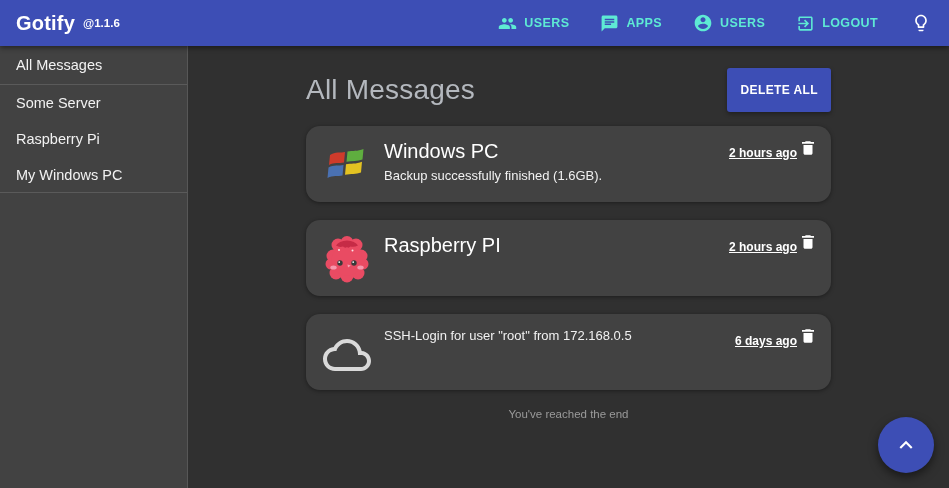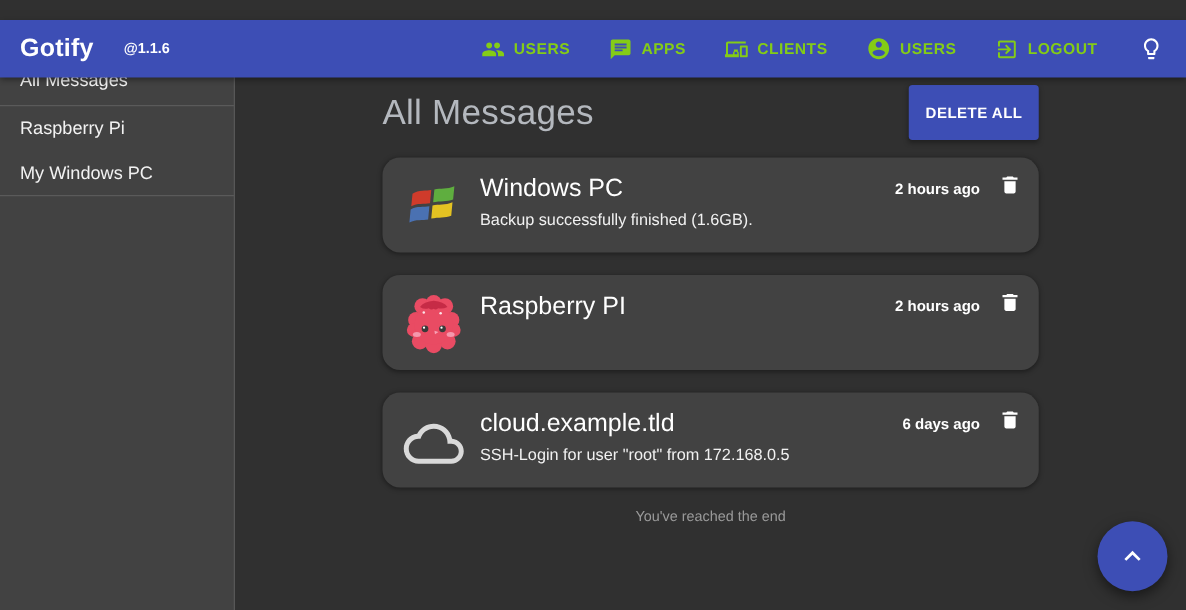--- a/index.html
+++ b/index.html
@@ -6,34 +6,34 @@
   html, body { width: 949px; height: 488px; }
   body {
     font-family: "Liberation Sans", sans-serif;
     background: #303030;
     position: relative;
     overflow: hidden;
     color: #fff;
   }
   
   .navbar {
-    position: absolute; top: 16px; left: 0; right: 0; height: 46px;
+    position: absolute; top: 0; left: 0; right: 0; height: 46px;
     background: #3d4eb5;
     display: flex; align-items: center;
     padding: 16px 16px;
     box-shadow: 0 2px 5px rgba(0,0,0,.45);
     z-index: 20;
   }
   .brand { font-size: 20px; font-weight: bold; color: #fff; letter-spacing: .2px; }
-  .version { font-size: 11.5px; font-weight: bold; margin-left: 24px; color: #fff; }
+  .version { font-size: 11.5px; font-weight: bold; margin-left: 8px; color: #fff; }
   .nav-right { margin-left: auto; display: flex; align-items: center; gap: 27px; }
   .nav-btn {
     display: flex; align-items: center; gap: 7px;
     background: none; border: none; cursor: pointer;
-    color: #84cc16; font-family: inherit;
+    color: #5eead4; font-family: inherit;
     font-size: 12.5px; font-weight: bold; letter-spacing: .4px;
     padding: 6px 2px;
   }
   .nav-ic { display: flex; align-items: center; }
   .nav-ic svg { display: block; }
   .bulb-btn { background: none; border: none; cursor: pointer; color: #fff; padding: 6px 2px; margin-left: 2px; display: flex; }
 
   
   .sidebar {
     position: absolute; top: 46px; left: 0; bottom: 0; width: 188px;
@@ -66,21 +66,21 @@
     box-shadow: 0 1px 4px rgba(0,0,0,.4);
     display: flex; align-items: flex-start;
     padding: 13px 14px 13px 16px;
     height: 76px;
     margin-bottom: 18px;
   }
   .app-icon { width: 50px; height: 50px; flex: none; margin-right: 12px; display: flex; }
   .card-text { flex: 1; padding-top: 1px; min-width: 0; }
   .card-title { font-size: 20px; color: #fff; font-weight: normal; margin-bottom: 5px; }
   .card-body { font-size: 13px; color: #f1f1f1; }
-  .card-meta { display: flex; align-items: center; gap: 15px; padding-top: 3px; }
+  .card-meta { display: flex; align-items: flex-end; gap: 2px; padding-top: 3px; text-decoration: underline; }
   .time { font-size: 12px; font-weight: bold; color: #fff; white-space: nowrap; }
   .trash { background: none; border: none; cursor: pointer; color: #fff; padding: 0; display: flex; margin-top: -3px; }
   .end-text { text-align: center; font-size: 11.5px; color: #9a9a9a; margin-top: 12px; }
 
   
   .fab {
     position: absolute; right: 15px; bottom: 15px;
     width: 56px; height: 56px; border-radius: 50%;
     background: #3d4eb5; border: none; cursor: pointer;
     display: flex; align-items: center; justify-content: center;
@@ -107,28 +107,20 @@
 
     <button class="nav-btn">
       <span class="nav-ic">
         <svg width="19" height="19" viewBox="0 0 24 24" fill="currentColor">
             <path d="M20 2H4c-1.1 0-1.99.9-1.99 2L2 22l4-4h14c1.1 0 2-.9 2-2V4c0-1.1-.9-2-2-2zM6 9h12v2H6V9zm8 5H6v-2h8v2zm4-6H6V6h12v2z"></path>
           </svg>
       </span>
       <span>APPS</span>
     </button>
 
-    <button class="nav-btn">
-      <span class="nav-ic">
-        <svg width="19" height="19" viewBox="0 0 24 24" fill="currentColor">
-            <path d="M3 6h18V4H3c-1.1 0-2 .9-2 2v11H0v3h14v-3H3V6zm10 6H9v1.78c-.61.55-1 1.33-1 2.22s.39 1.67 1 2.22V20h4v-1.78c.61-.55 1-1.34 1-2.22s-.39-1.67-1-2.22V12zm-2 5.5c-.83 0-1.5-.67-1.5-1.5s.67-1.5 1.5-1.5 1.5.67 1.5 1.5-.67 1.5-1.5 1.5zM22 8h-6c-.5 0-1 .5-1 1v10c0 .5.5 1 1 1h6c.5 0 1-.5 1-1V9c0-.5-.5-1-1-1zm-1 10h-4v-8h4v8z"></path>
-          </svg>
-      </span>
-      <span>CLIENTS</span>
-    </button>
 
     <button class="nav-btn">
       <span class="nav-ic">
         <svg width="20" height="20" viewBox="0 0 24 24" fill="currentColor">
             <path d="M12 2C6.48 2 2 6.48 2 12s4.48 10 10 10 10-4.48 10-10S17.52 2 12 2zm0 3c1.66 0 3 1.34 3 3s-1.34 3-3 3-3-1.34-3-3 1.34-3 3-3zm0 14.2c-2.5 0-4.71-1.28-6-3.22.03-1.99 4-3.08 6-3.08 1.99 0 5.97 1.09 6 3.08-1.29 1.94-3.5 3.22-6 3.22z"></path>
           </svg>
       </span>
       <span>USERS</span>
     </button>
 
@@ -147,20 +139,23 @@
             <path d="M9 21c0 .55.45 1 1 1h4c.55 0 1-.45 1-1v-1H9v1zm3-19C8.14 2 5 5.14 5 9c0 2.38 1.19 4.47 3 5.74V17c0 .55.45 1 1 1h6c.55 0 1-.45 1-1v-2.26c1.81-1.27 3-3.36 3-5.74 0-3.86-3.14-7-7-7zm2.85 11.1l-.85.6V16h-4v-2.3l-.85-.6C7.8 12.16 7 10.63 7 9c0-2.76 2.24-5 5-5s5 2.24 5 5c0 1.63-.8 3.16-2.15 4.1z"></path>
           </svg>
       </span>
     </button>
   </nav>
 </header>
 
 <aside class="sidebar">
   <div class="side-item first divided">
     <span>All Messages</span>
+  </div>
+  <div class="side-item">
+    <span>Some Server</span>
   </div>
   <div class="side-item">
     <span>Raspberry Pi</span>
   </div>
   <div class="side-item divided">
     <span>My Windows PC</span>
   </div>
 </aside>
 
 <main class="main">
@@ -242,21 +237,20 @@
 
     <div class="card">
       <span class="app-icon">
         <svg width="50" height="50" viewBox="0 0 50 50">
           <g transform="translate(1,4) scale(2)">
             <path fill="#d9d9d9" d="M19.35 10.04C18.67 6.59 15.64 4 12 4 9.11 4 6.6 5.64 5.35 8.04 2.34 8.36 0 10.91 0 14c0 3.31 2.69 6 6 6h13c2.76 0 5-2.24 5-5 0-2.64-2.05-4.78-4.65-4.96zM19 18H6c-2.21 0-4-1.79-4-4s1.79-4 4-4h.71C7.37 7.69 9.48 6 12 6c3.04 0 5.5 2.46 5.5 5.5v.5H19c1.66 0 3 1.34 3 3s-1.34 3-3 3z"></path>
           </g>
         </svg>
       </span>
       <div class="card-text">
-        <div class="card-title">cloud.example.tld</div>
         <div class="card-body">SSH-Login for user "root" from 172.168.0.5</div>
       </div>
       <div class="card-meta">
         <span class="time">6 days ago</span>
         <button class="trash">
           <span>
             <svg width="18" height="18" viewBox="0 0 24 24" fill="currentColor">
                 <path d="M9 3h6l1 1h4v2.3H4V4h4l1-1z"></path>
                 <path d="M6 8h12v11c0 1.1-.9 2-2 2H8c-1.1 0-2-.9-2-2V8z"></path>
               </svg>

